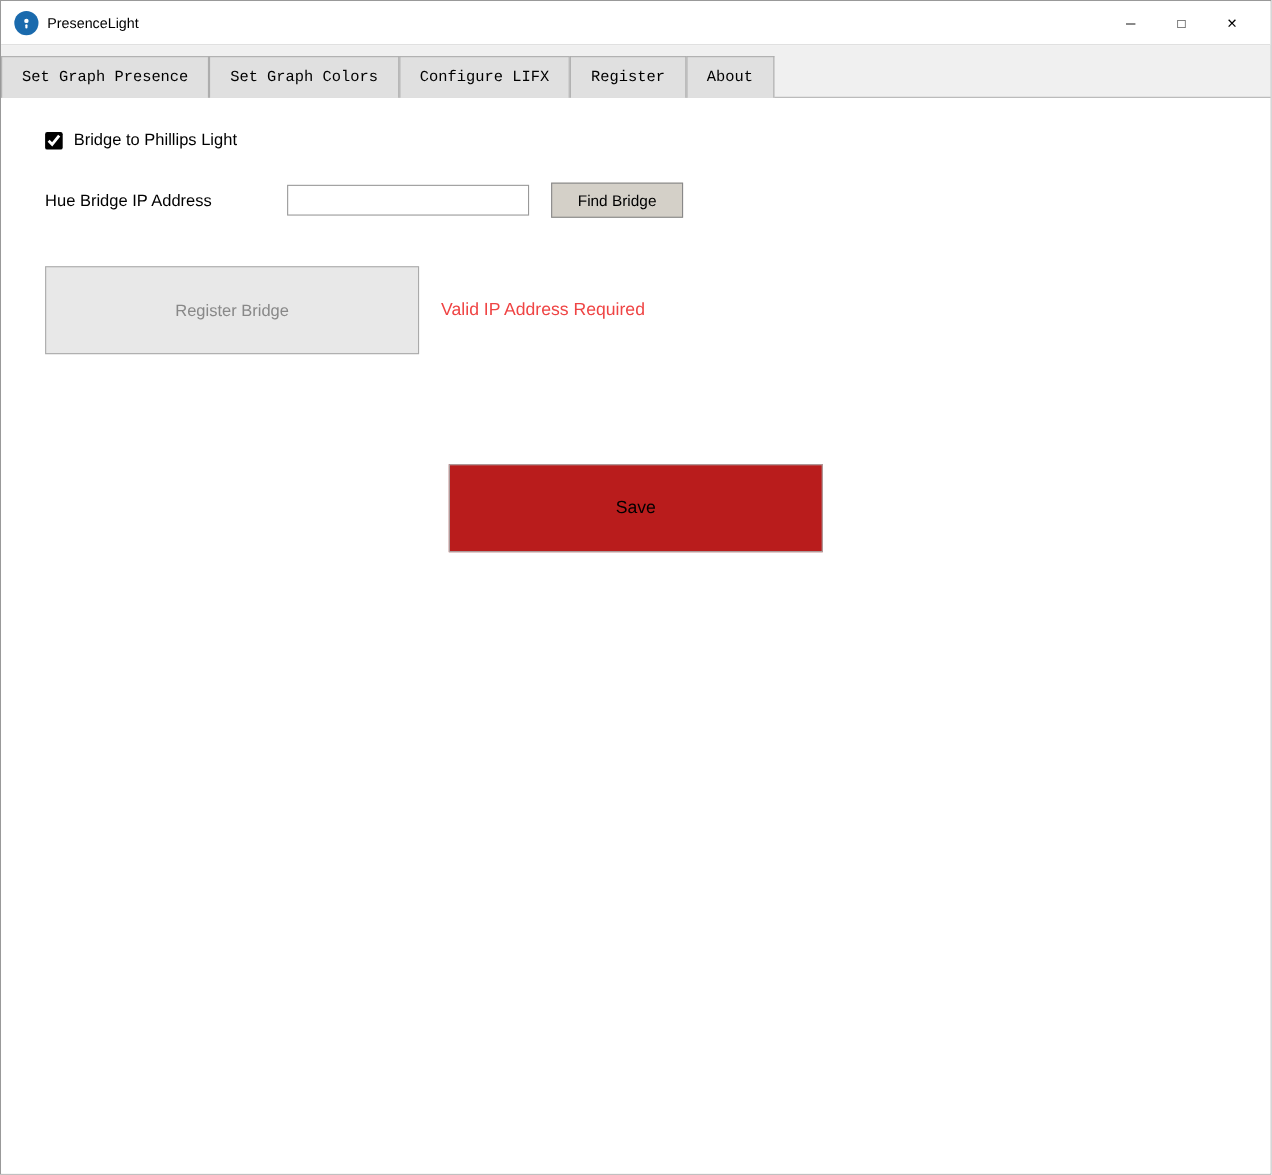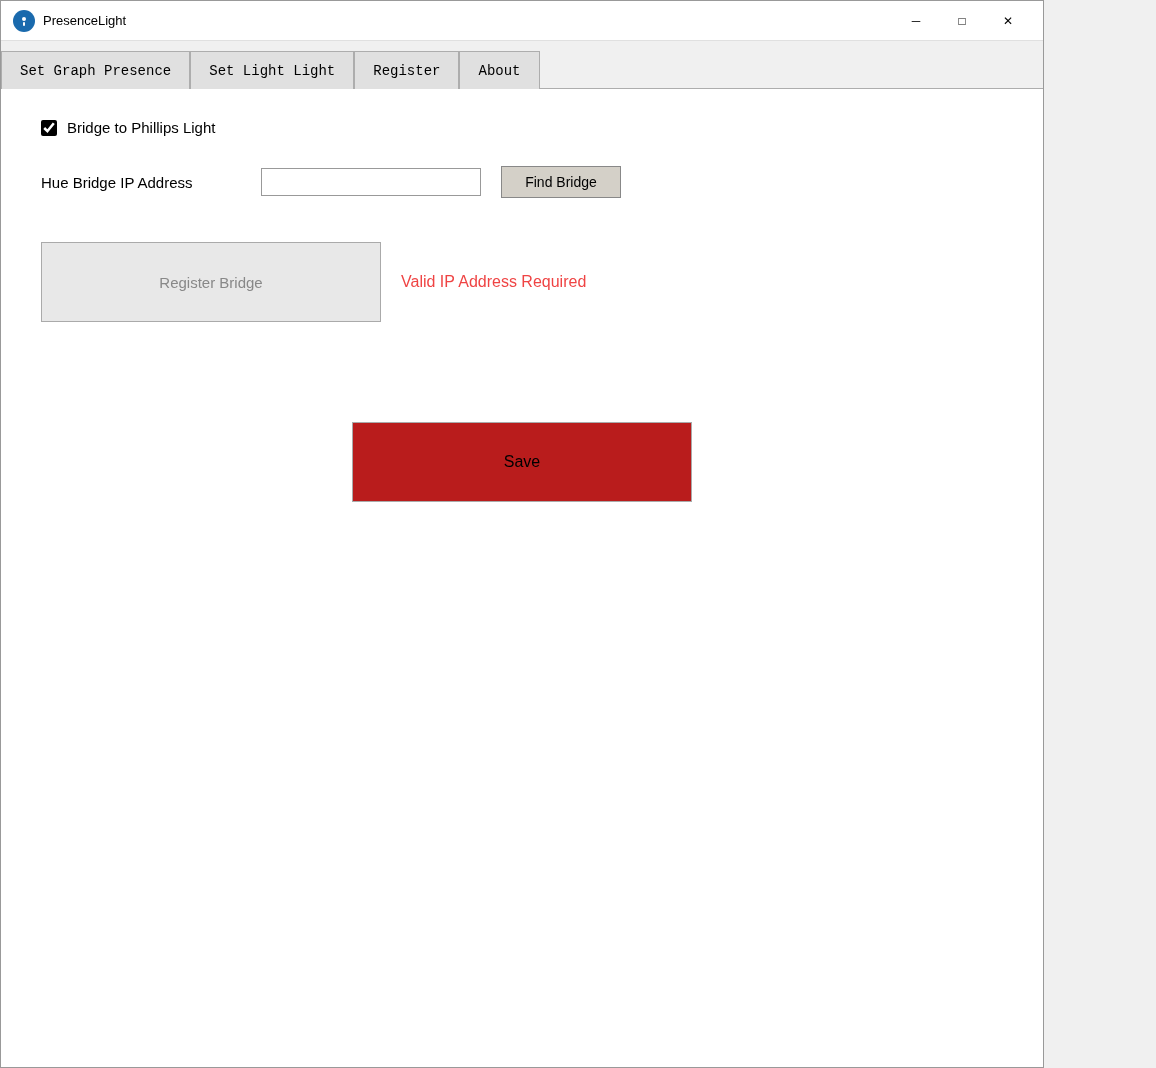--- a/index.html
+++ b/index.html
@@ -11,21 +11,21 @@
     body {
       font-family: 'Segoe UI', Arial, sans-serif;
       font-size: 14px;
       background: #f0f0f0;
       width: 1156px;
       height: 1068px;
       overflow: hidden;
     }
 
     .window {
-      width: 1044px;
+      width: 1156px;
       height: 1068px;
       background: #ffffff;
       border: 1px solid #999;
       display: flex;
       flex-direction: column;
     }
 
     
     .title-bar {
       background: #ffffff;
@@ -247,21 +247,24 @@
       <button class="title-bar-btn">□</button>
       <button class="title-bar-btn close">✕</button>
     </div>
   </div>
 
   <div class="tab-bar">
     <div class="tab">
       <span>Set Graph Presence</span>
     </div>
     <div class="tab">
-      <span>Set Light Light</span>
+      <span>Set Graph Colors</span>
+    </div>
+    <div class="tab">
+      <span>Configure LIFX</span>
     </div>
     <div class="tab">
       <span>Register</span>
     </div>
     <div class="tab">
       <span>About</span>
     </div>
   </div>
 
   <div class="content">

